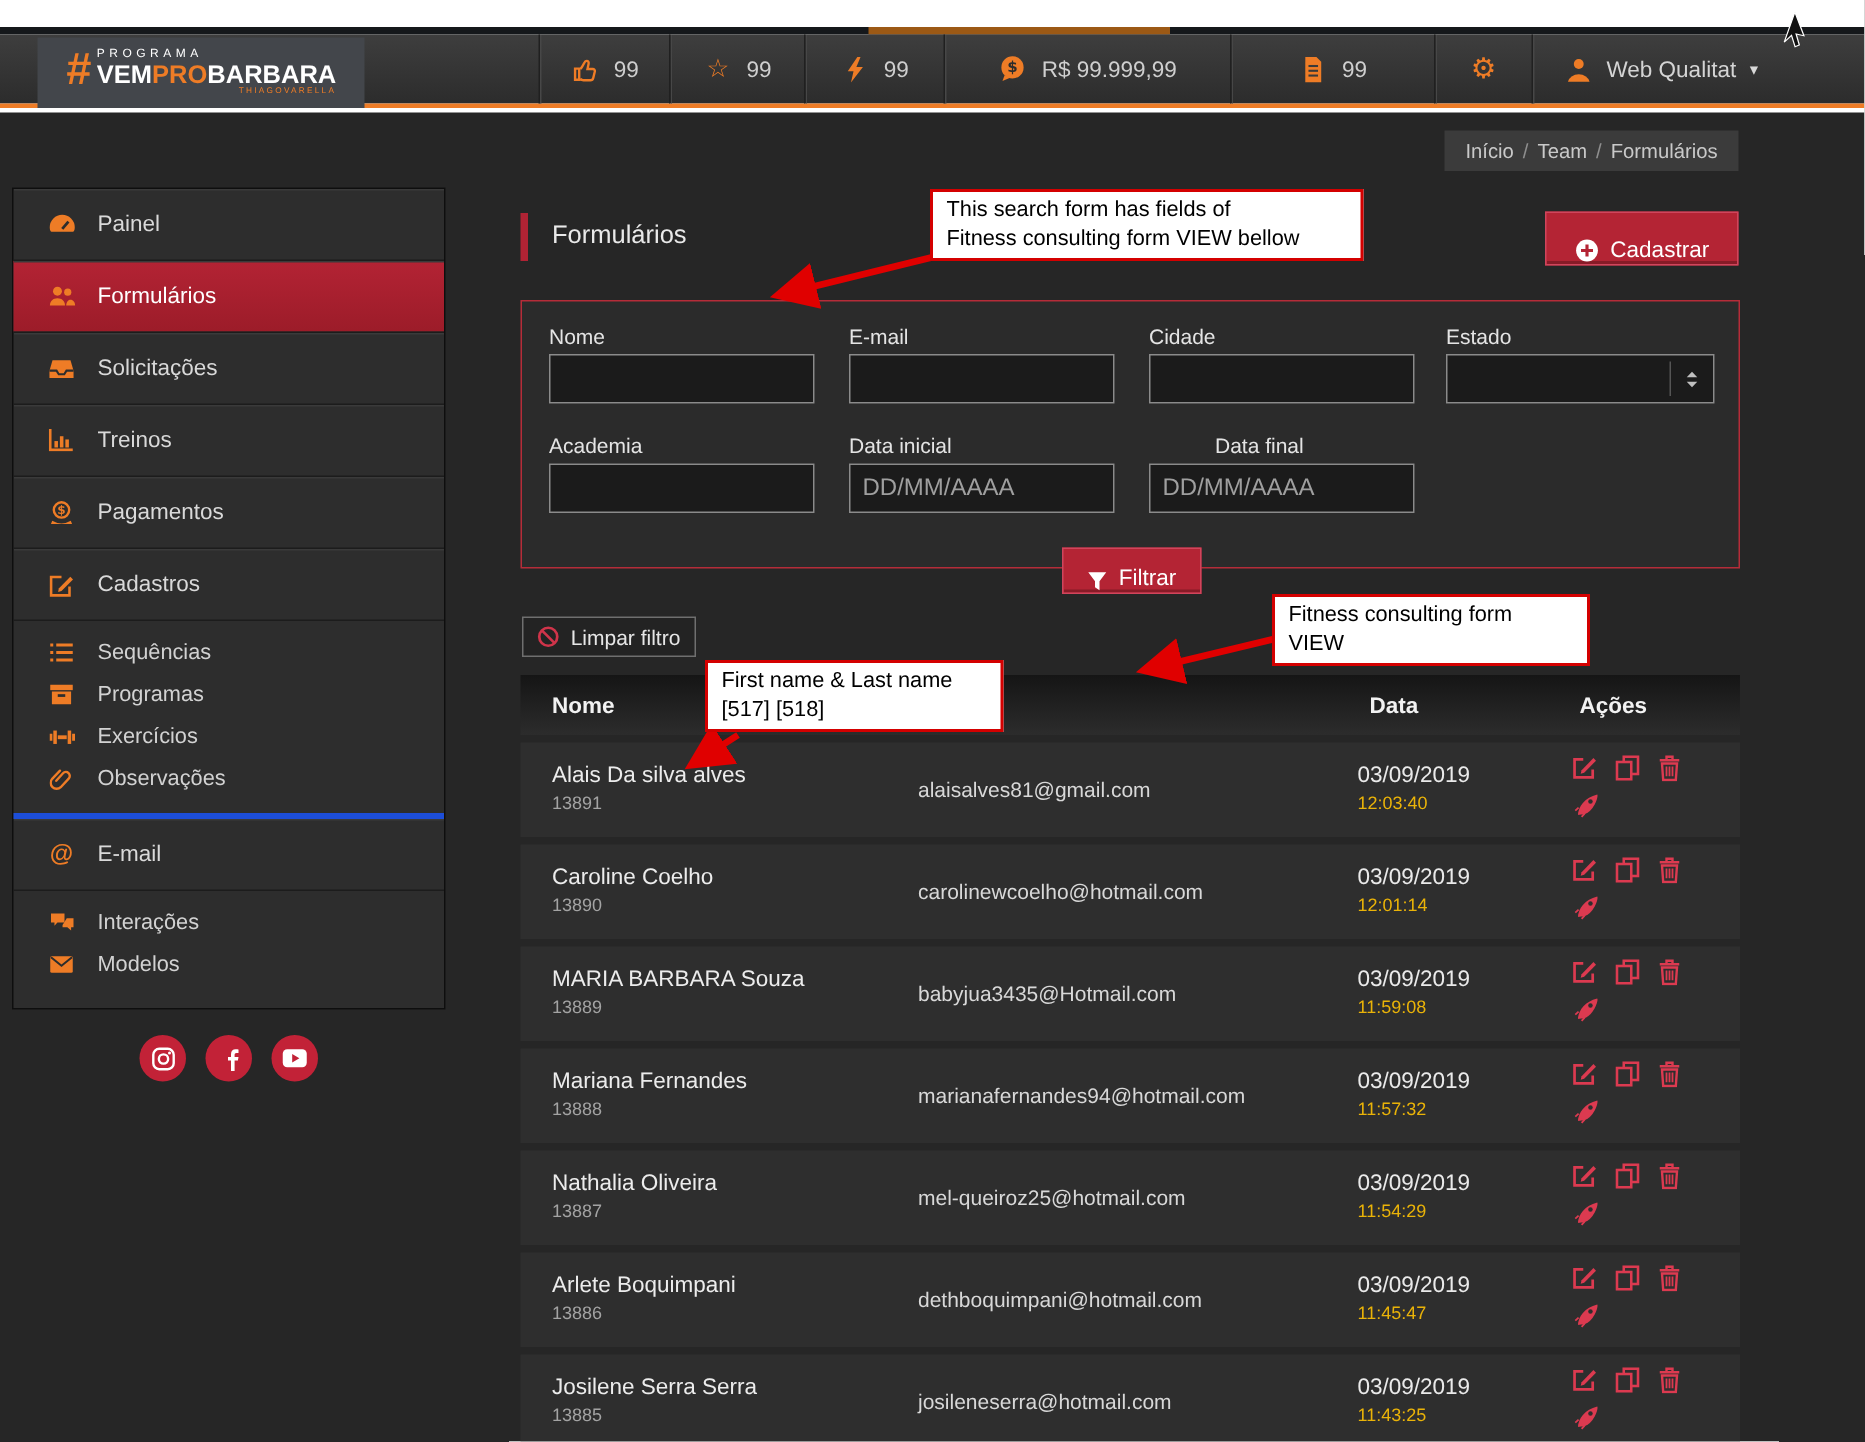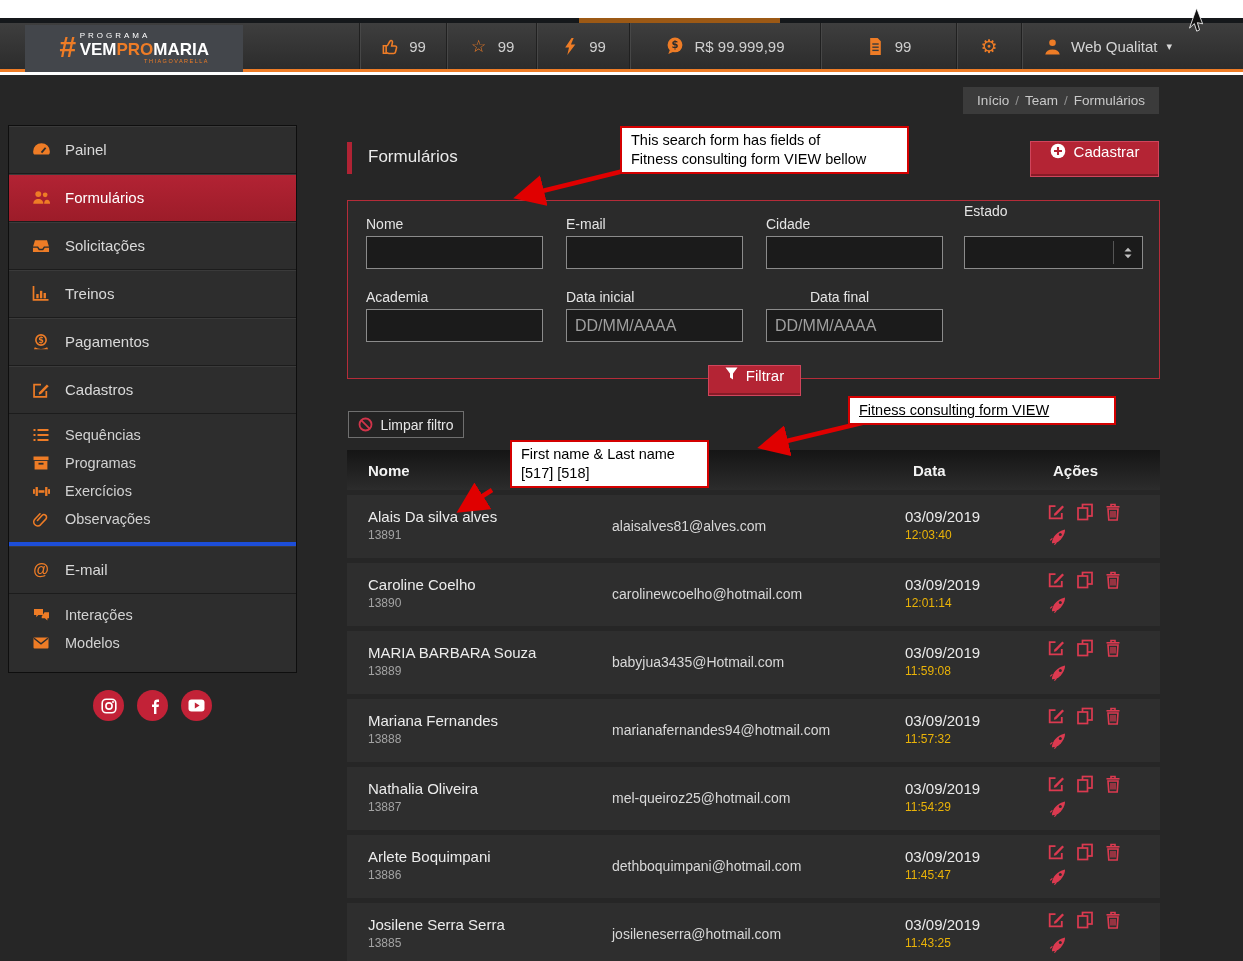--- a/index.html
+++ b/index.html
@@ -47,21 +47,21 @@
     color:#d2d2d2;font-size:14.5px;cursor:pointer;}
   .icn{width:20px;display:flex;justify-content:center;flex:0 0 20px;}
   .icon-at{color:#ee7c26;font-weight:bold;font-size:16px;}
   .social-row{left:8px;top:690px;width:289px;display:flex;justify-content:center;gap:13px;}
   .social-btn{width:31px;height:31px;border-radius:50%;background:#c22237;display:flex;
     align-items:center;justify-content:center;cursor:pointer;color:#fff;font-weight:bold;font-size:15px;}
 
   
   .title-bar{left:347px;top:142px;width:5px;height:32px;background:#b02334;}
   .page-title{left:368px;top:147px;font-size:17px;color:#e9e9e9;}
-  .btn-red{background:#b42434;border:1px solid #d0455c;color:#fff;display:flex;align-items:flex-start;
+  .btn-red{background:#b42434;border:1px solid #d0455c;color:#fff;display:flex;align-items:flex-end;
     justify-content:center;gap:8px;cursor:pointer;font-size:15px;box-shadow:inset 0 -2px 0 rgba(0,0,0,.25);}
   .cadastrar{left:1030px;top:141px;width:129px;height:36px;}
 
   .filter-panel{left:347px;top:200px;width:813px;height:179px;background:#2b2b2b;border:1px solid #b52c39;}
   .f-label{position:absolute;font-size:14px;color:#e4e4e4;}
   .f-input{position:absolute;height:33px;background:#1b1b1b;border:1px solid #8b8b8b;color:#eee;
     font-size:15px;padding:0 8px;font-family:"Liberation Sans",sans-serif;}
   .f-input::placeholder{color:#9f9f9f;opacity:1;}
   .f-select{position:absolute;height:33px;background:#1b1b1b;border:1px solid #8b8b8b;display:flex;
     align-items:center;justify-content:flex-end;cursor:pointer;}
@@ -96,21 +96,21 @@
 <div class="canvas">
 
   <div class="abs top-black-bar"></div>
   <div class="abs loading-bar"></div>
 
   <div class="abs header">
     <div class="abs logo-block">
       <span class="logo-hash">#</span>
       <span class="logo-text">
         <span class="logo-program">PROGRAMA</span>
-        <span class="logo-brand"><b>VEM</b><b class="or">PRO</b><b>MARIA</b></span>
+        <span class="logo-brand"><b>VEM</b><b class="or">PRO</b><b>BARBARA</b></span>
         <span class="logo-sub">THIAGOVARELLA</span>
       </span>
     </div>
 
     <div class="abs stat-cell" style="left:329px;width:87px;">
       <span class="icn">
         <svg width="17" height="17" viewBox="0 0 16 16">
             <path d="M1.3 7.3h2.6v7H1.3z M4.6 13.6c.5.6 1.1 1 2 1h4.3c.9 0 1.6-.5 1.8-1.4l1-4.1c.2-.9-.4-1.6-1.3-1.6H9.1l.7-3.2c.2-1-.3-1.9-1.2-1.9-.6 0-1 .3-1.3.9L5.5 6.5 4.6 7.6" fill="none" stroke="#ee7c26" stroke-width="1.5"></path>
           </svg>
       </span>
@@ -342,21 +342,21 @@
     <span>Cadastrar</span>
   </button>
 
   <div class="abs filter-panel">
     <span class="f-label" style="left:18px;top:15px;">Nome</span>
     <input class="f-input" style="left: 18px; top: 35px; width: 177px;">
     <span class="f-label" style="left:218px;top:15px;">E-mail</span>
     <input class="f-input" style="left: 218px; top: 35px; width: 177px;">
     <span class="f-label" style="left:418px;top:15px;">Cidade</span>
     <input class="f-input" style="left: 418px; top: 35px; width: 177px;">
-    <span class="f-label" style="left:616px;top:2px;">Estado</span>
+    <span class="f-label" style="left:616px;top:15px;">Estado</span>
     <div class="f-select" style="left:616px;top:35px;width:179px;">
       <span class="spin">
         <svg width="12" height="14" viewBox="0 0 12 14">
             <path d="M2.5 5.5 L6 1.8 L9.5 5.5 Z M2.5 8.5 L6 12.2 L9.5 8.5 Z" fill="#c0c0c0"></path>
           </svg>
       </span>
     </div>
     <span class="f-label" style="left:18px;top:88px;">Academia</span>
     <input class="f-input" style="left: 18px; top: 108px; width: 177px;">
     <span class="f-label" style="left:218px;top:88px;">Data inicial</span>
@@ -389,21 +389,21 @@
     <span class="th" style="left:265px;">E-mail</span>
     <span class="th" style="left:566px;">Data</span>
     <span class="th" style="left:706px;">Ações</span>
   </div>
 
   <div class="abs rows">
 
       <div class="trow">
         <span class="c-name">Alais Da silva alves</span>
         <span class="c-id">13891</span>
-        <span class="c-email">alaisalves81@alves.com</span>
+        <span class="c-email">alaisalves81@gmail.com</span>
         <span class="c-date">03/09/2019</span>
         <span class="c-time">12:03:40</span>
         <span class="c-actions">
           <span class="aicon">
             <svg width="18" height="18" viewBox="0 0 18 18">
               <path d="M14.8 10 v5.3 H2.7 V3.2 H8.5" fill="none" stroke="#dc3a50" stroke-width="1.8"></path>
               <path d="M7.4 10.5 L15.3 2.4 17 4.1 9.1 12.2 6.8 12.8 Z" fill="#dc3a50"></path>
             </svg>
           </span>
           <span class="aicon">
@@ -658,24 +658,24 @@
           </svg>
         </span>
       </div>
 
   </div>
 
   <div class="callout" style="left:620px;top:126px;width:289px;">
     <div>This search form has fields of</div>
     <div>Fitness consulting form VIEW bellow</div>
   </div>
-  <div class="callout" style="left:848px;top:396px;width:268px;text-decoration:underline;">
+  <div class="callout" style="left:848px;top:396px;width:212px;">
     <div>Fitness consulting form VIEW</div>
   </div>
-  <div class="callout" style="left:470px;top:440px;width:199px;margin-left:40px;">
+  <div class="callout" style="left:470px;top:440px;width:199px;">
     <div>First name &amp; Last name</div>
     <div>[517] [518]</div>
   </div>
 
   <svg class="arrow-layer">
     <defs>
       <marker id="ah" markerWidth="7" markerHeight="7" refX="5" refY="3.5" orient="auto">
         <path d="M0 0 L7 3.5 L0 7 Z" fill="#e00000"></path>
       </marker>
     </defs>

